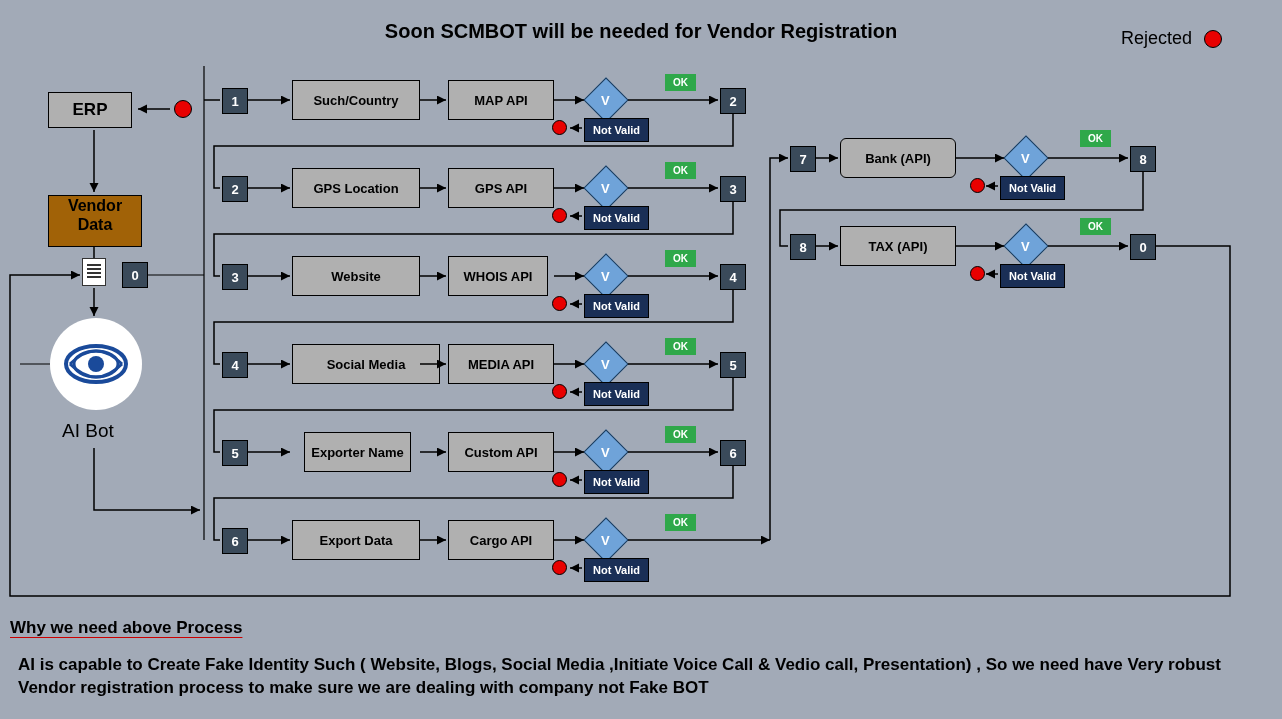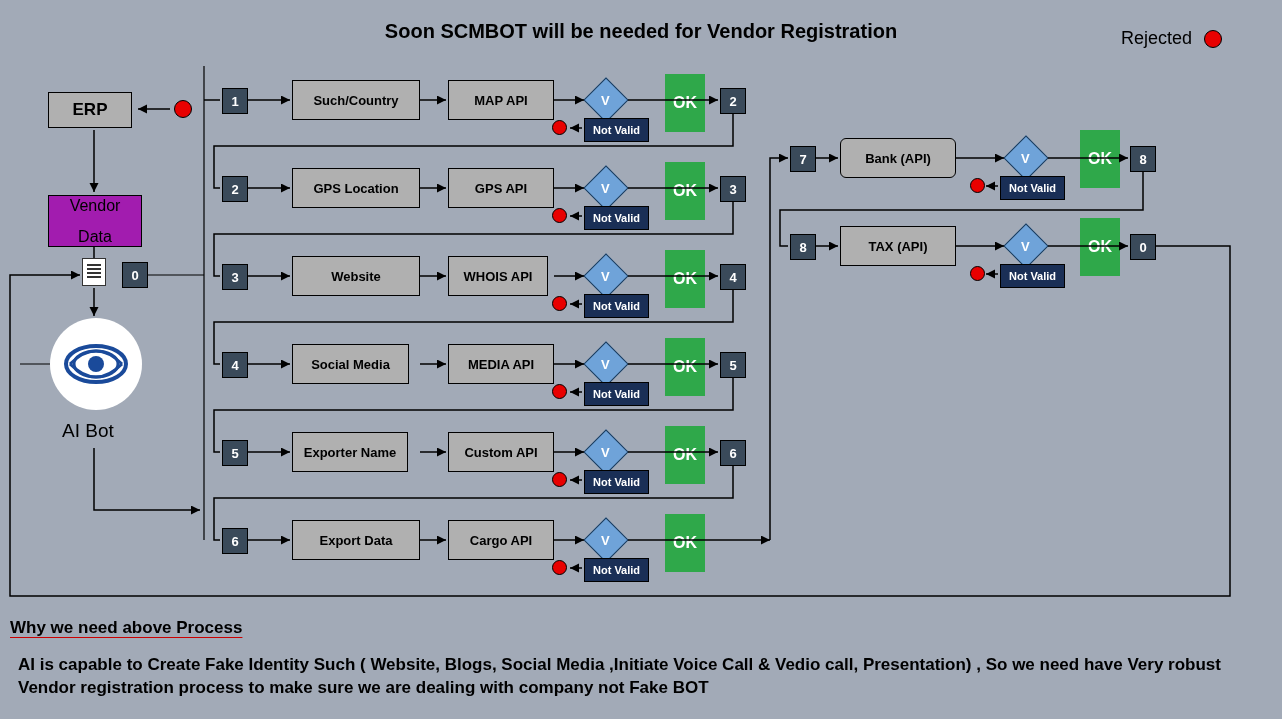--- a/index.html
+++ b/index.html
@@ -52,28 +52,28 @@
     background: #b0b0b0;
     border: 1px solid #000;
     font-size: 17px;
     font-weight: bold;
     display: flex;
     align-items: center;
     justify-content: center;
   }
   .box-vendor {
     position: absolute;
-    background: #a21caf;
+    background: #a16207;
     border: 1px solid #000;
     font-size: 16px;
-    font-weight: 400;
+    font-weight: 700;
     display: flex;
     flex-direction: column;
     align-items: center;
-    justify-content: space-between;
+    justify-content: flex-start;
     line-height: 1.2;
   }
   .doc-icon {
     position: absolute;
     width: 24px;
     height: 28px;
     background: #fff;
     border: 1px solid #333;
   }
   .doc-icon::before {
@@ -138,23 +138,23 @@
     color: #fff;
     font-size: 13px;
     font-weight: bold;
     text-align: center;
     line-height: 32px;
   }
   .ok-badge {
     position: absolute;
     background: #2fa84a;
     color: #fff;
-    font-size: 16px;
-    font-weight: bold;
-    padding: 20px 8px;
+    font-size: 10px;
+    font-weight: bold;
+    padding: 3px 8px;
   }
   .notvalid-badge {
     position: absolute;
     background: #1a2f56;
     color: #fff;
     font-size: 11px;
     font-weight: bold;
     padding: 5px 8px;
     border: 1px solid #000;
   }
@@ -244,32 +244,32 @@
 <div class="step-box" style="top:256px;left:448px;width:100px;height:40px;">WHOIS API</div>
 <div class="diamond" style="top:260px;left:590px;">
     <span>V</span>
   </div>
 <div class="ok-badge" style="top:250px;left:665px;">OK</div>
 <div class="num-box" style="top:264px;left:720px;">4</div>
 <div class="notvalid-badge" style="top:294px;left:584px;">Not Valid</div>
 <span class="red-dot-sm" style="position:absolute;top:296px;left:552px;"></span>
 
 <div class="num-box" style="top:352px;left:222px;">4</div>
-<div class="step-box" style="top:344px;left:292px;width:117px;height:40px;">Social Media</div>
+<div class="step-box" style="top:344px;left:292px;width:148px;height:40px;">Social Media</div>
 <div class="step-box" style="top:344px;left:448px;width:106px;height:40px;">MEDIA API</div>
 <div class="diamond" style="top:348px;left:590px;">
     <span>V</span>
   </div>
 <div class="ok-badge" style="top:338px;left:665px;">OK</div>
 <div class="num-box" style="top:352px;left:720px;">5</div>
 <div class="notvalid-badge" style="top:382px;left:584px;">Not Valid</div>
 <span class="red-dot-sm" style="position:absolute;top:384px;left:552px;"></span>
 
 <div class="num-box" style="top:440px;left:222px;">5</div>
-<div class="step-box" style="top:432px;left:292px;width:116px;height:40px;">Exporter Name</div>
+<div class="step-box" style="top:432px;left:304px;width:107px;height:40px;">Exporter Name</div>
 <div class="step-box" style="top:432px;left:448px;width:106px;height:40px;">Custom API</div>
 <div class="diamond" style="top:436px;left:590px;">
     <span>V</span>
   </div>
 <div class="ok-badge" style="top:426px;left:665px;">OK</div>
 <div class="num-box" style="top:440px;left:720px;">6</div>
 <div class="notvalid-badge" style="top:470px;left:584px;">Not Valid</div>
 <span class="red-dot-sm" style="position:absolute;top:472px;left:552px;"></span>
 
 <div class="num-box" style="top:528px;left:222px;">6</div>

